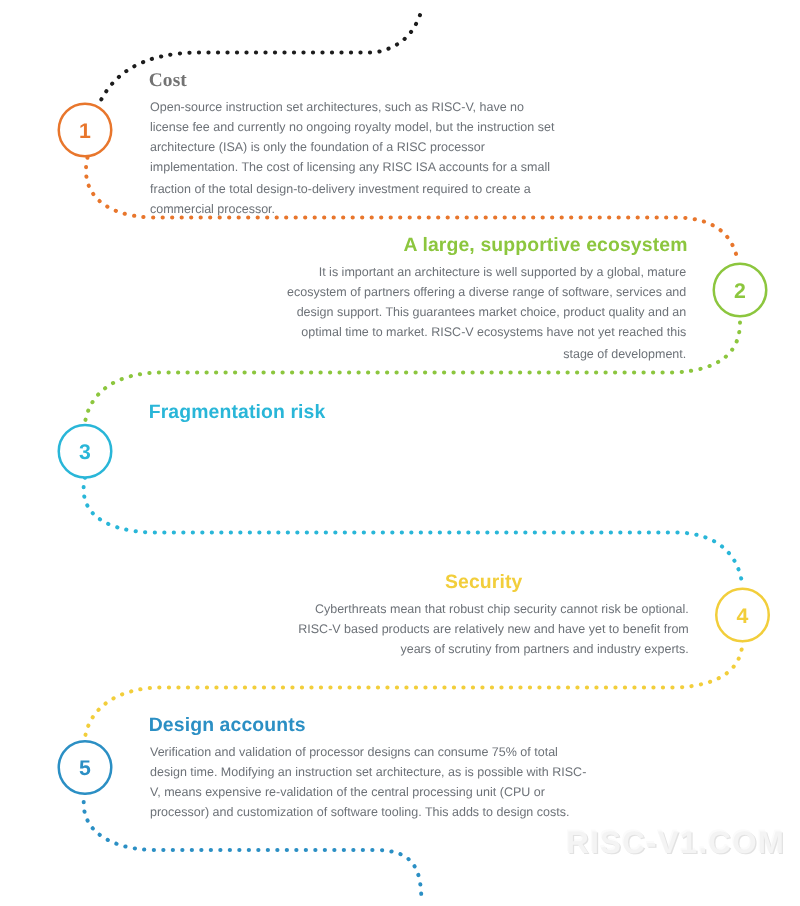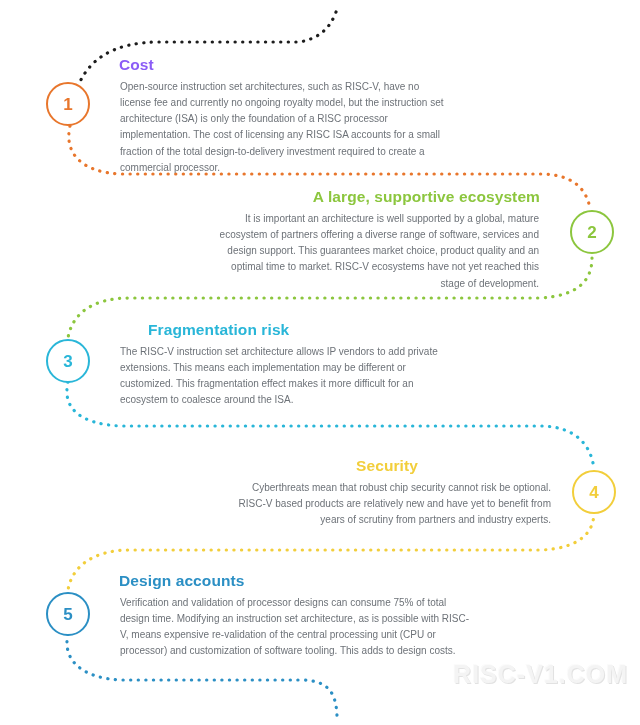--- a/index.html
+++ b/index.html
@@ -73,38 +73,37 @@
 
     <path d="M 594 512 C 594 534, 578 548, 542 550 L 130 550 C 94 550, 72 566, 68 590" fill="none" stroke="#F2CE3B" stroke-width="3.2" stroke-linecap="round" stroke-dasharray="0.2 7.4"></path>
 
     <path d="M 68 634 C 62 660, 82 678, 120 680 L 300 680 C 328 680, 336 692, 337 716" fill="none" stroke="#2B8FC4" stroke-width="3.2" stroke-linecap="round" stroke-dasharray="0.2 7.4"></path>
   </svg>
 
   <div class="circle" style="left: 46px; top: 82px; border-color: rgb(232, 118, 44); color: rgb(232, 118, 44);">
     <span>1</span>
   </div>
   <div class="step align-left" style="left:119px;top:56px;width:330px;">
-    <div class="step-head" style="color: #8b5cf6;">Cost</div>
+    <div class="step-head" style="color: #737373; font-family: Liberation Serif, serif;">Cost</div>
     <div class="step-body">Open-source instruction set architectures, such as RISC-V, have no license fee and currently no ongoing royalty model, but the instruction set architecture (ISA) is only the foundation of a RISC processor implementation. The cost of licensing any RISC ISA accounts for a small fraction of the total design-to-delivery investment required to create a commercial processor.</div>
   </div>
 
   <div class="circle" style="left: 570px; top: 210px; border-color: rgb(140, 198, 62); color: rgb(140, 198, 62);">
     <span>2</span>
   </div>
-  <div class="step align-right" style="left:210px;top:188px;width:330px;">
+  <div class="step align-right" style="left:220px;top:188px;width:330px;">
     <div class="step-head" style="color: rgb(140, 198, 62);">A large, supportive ecosystem</div>
     <div class="step-body">It is important an architecture is well supported by a global, mature ecosystem of partners offering a diverse range of software, services and design support. This guarantees market choice, product quality and an optimal time to market. RISC-V ecosystems have not yet reached this stage of development.</div>
   </div>
 
   <div class="circle" style="left: 46px; top: 339px; border-color: rgb(41, 182, 216); color: rgb(41, 182, 216);">
     <span>3</span>
   </div>
   <div class="step align-left" style="left:119px;top:321px;width:340px;">
-    <div class="step-head" style="color: rgb(41, 182, 216); margin-left: 29px;">Fragmentation risk</div>
-    <div class="step-body">The RISC-V instruction set architecture allows IP vendors to add private extensions. This means each implementation may be different or customized. This fragmentation effect makes it more difficult for an ecosystem to coalesce around the ISA.</div>
+    <div class="step-head" style="color: rgb(41, 182, 216);">Fragmentation risk</div>
   </div>
 
   <div class="circle" style="left: 572px; top: 470px; border-color: rgb(242, 206, 59); color: rgb(242, 206, 59);">
     <span>4</span>
   </div>
   <div class="step align-right" style="left:222px;top:457px;width:330px;">
     <div class="step-head" style="color: rgb(242, 206, 59); text-align: center;">Security</div>
     <div class="step-body">Cyberthreats mean that robust chip security cannot risk be optional. RISC-V based products are relatively new and have yet to benefit from years of scrutiny from partners and industry experts.</div>
   </div>
 

